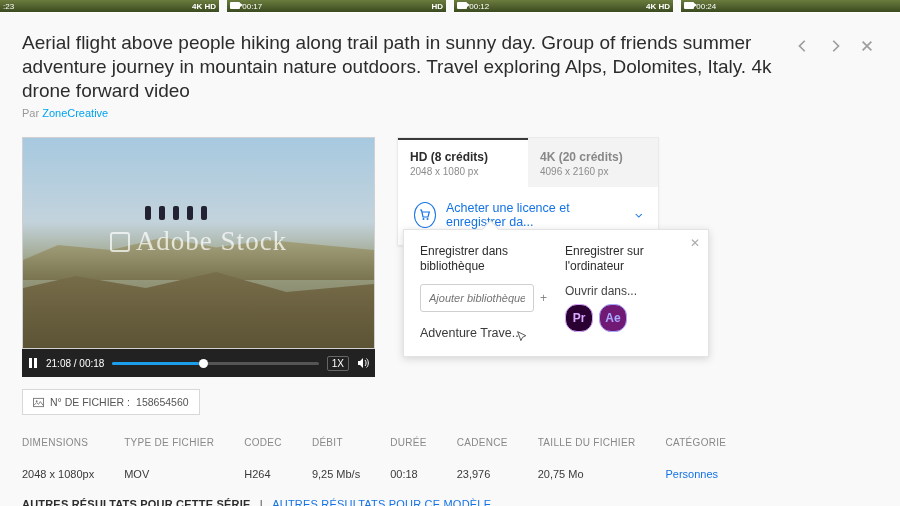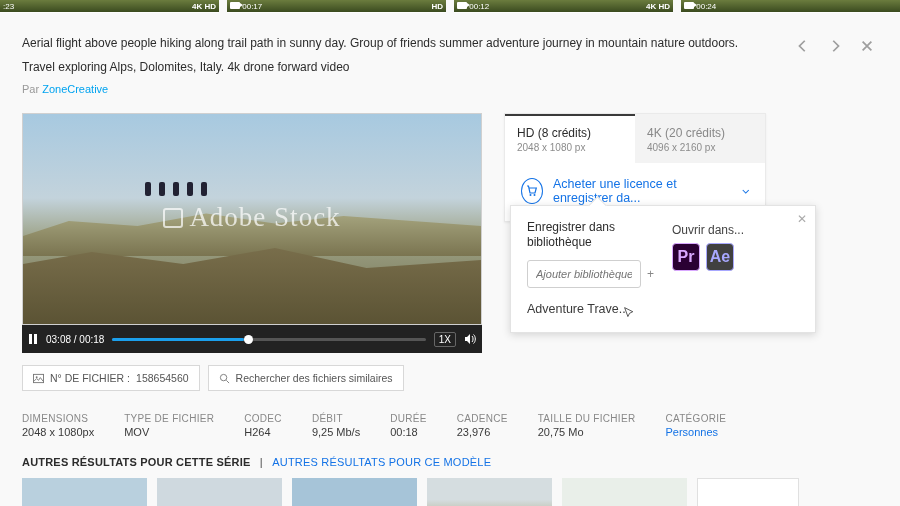--- a/index.html
+++ b/index.html
@@ -14,28 +14,28 @@
   body{margin:0;font-family:"Adobe Clean",Helvetica,Arial,sans-serif;font-size:12px;color:var(--text);background:#f9f9f9;width:900px}
   .topstrip{display:flex;gap:8px;height:13px;overflow:hidden}
   .topstrip .t{position:relative;flex:1;background:linear-gradient(#6b7c3e,#3b4b20);border-bottom:1px solid #fff}
   .topstrip .t .bl{position:absolute;left:3px;bottom:1px;color:#fff;font-size:8px}
   .topstrip .t .br{position:absolute;right:3px;bottom:1px;color:#fff;font-size:8px;font-weight:600;display:flex;gap:4px;align-items:center}
   .cam{display:inline-flex;width:10px;height:7px;background:#fff;border-radius:1px;position:relative}
   .cam::after{content:"";position:absolute;right:-3px;top:1px;border-top:2.5px solid transparent;border-bottom:2.5px solid transparent;border-left:3px solid #fff}
 
   .page{padding:18px 22px 0}
   header.hdr{display:flex;align-items:flex-start;gap:18px}
-  .title{font-size:12px;line-height:24px;color:#2c2c2c;font-weight:400;flex:1}
+  .title{font-size:19px;line-height:24px;color:#2c2c2c;font-weight:400;flex:1}
   .navctl{display:flex;gap:10px;color:#9e9e9e;align-items:center;padding-top:4px}
   .navctl span{width:22px;height:22px;display:flex;align-items:center;justify-content:center;cursor:pointer}
   .byline{font-size:11px;color:#999;margin-top:4px}
   .byline a{color:var(--accent-cyan);text-decoration:none}
 
   .cols{display:flex;gap:22px;margin-top:18px;align-items:flex-start}
-  .player{width:460px}
+  .player{width:353px}
   .video{position:relative;height:210px;background:linear-gradient(180deg,#a7c9e0 0%,#c3d3dc 40%,#9ca184 60%,#6f6b4d 100%);border:1px solid #d0d0d0;overflow:hidden}
   .video .ridge{position:absolute;left:0;right:0;top:92px;height:50px;background:linear-gradient(#adad87,#7a7450);clip-path:polygon(0 60%,10% 30%,25% 40%,40% 15%,55% 35%,70% 20%,85% 30%,100% 40%,100% 100%,0 100%)}
   .video .lower{position:absolute;left:0;right:0;bottom:0;height:80px;background:linear-gradient(#7a6f4c,#5b5334);clip-path:polygon(0 25%,15% 10%,35% 25%,55% 5%,75% 30%,100% 20%,100% 100%,0 100%)}
   .video .ppl{position:absolute;top:68px;left:122px;display:flex;gap:8px}
   .video .ppl i{width:6px;height:14px;background:#223;display:block;border-radius:2px}
   .video .wm{position:absolute;top:88px;left:0;right:0;text-align:center;color:rgba(255,255,255,0.72);font-family:Georgia,serif;font-size:27px;letter-spacing:1px;display:flex;align-items:center;justify-content:center;gap:6px}
   .video .wm::before{content:"";width:16px;height:16px;border:2px solid rgba(255,255,255,.7);border-radius:3px;transform:rotate(0);display:inline-block;position:relative}
   .ctrlbar{height:28px;background:#222;display:flex;align-items:center;color:#fff;font-size:10px;padding:0 6px;gap:8px}
   .ctrlbar .prog{flex:1;height:3px;background:#555;position:relative;border-radius:2px}
   .ctrlbar .prog .fill{position:absolute;left:0;top:0;bottom:0;width:42%;background:#1b9fec;border-radius:2px}
@@ -44,45 +44,45 @@
 
   .metaRow{display:flex;gap:8px;margin-top:12px}
   .pill{border:1px solid var(--border);background:#fff;padding:6px 10px;font-size:10.5px;color:#555;display:flex;align-items:center;gap:6px}
   .pill svg{width:11px;height:11px}
 
   .licbox{width:260px;background:#fff;border:1px solid #eaeaea;box-shadow:0 1px 2px rgba(0,0,0,.06)}
   .tabs{display:flex;position:relative}
   .tabs .tab{flex:1;padding:10px 12px;font-size:12px;cursor:pointer}
   .tabs .tab.active{border-top:2px solid #3a3a3a}
   .tabs .tab:not(.active){background:#f3f3f3;color:#888;border-top:2px solid transparent}
-  .tabs .tab .tt{font-weight:400;color:#2c2c2c}
+  .tabs .tab .tt{font-weight:700;color:#2c2c2c}
   .tabs .tab:not(.active) .tt{color:#888}
   .tabs .tab .sub{font-size:10px;color:#8c8c8c;margin-top:2px}
   .licbody{padding:14px 16px 16px}
   .cta{display:flex;align-items:center;gap:10px;color:var(--blue);font-size:12.5px;cursor:pointer}
   .cta .circ{width:24px;height:24px;border:1.5px solid var(--blue);border-radius:50%;display:flex;align-items:center;justify-content:center}
 
   .popover{position:relative;z-index:5;width:272px;background:#fff;border:1px solid #e3e3e3;box-shadow:0 2px 8px rgba(0,0,0,.15);padding:14px 16px 16px;font-size:12px}
   .popover .close{position:absolute;top:6px;right:8px;color:#aaa;cursor:pointer;font-size:12px}
   .popover::before{content:"";position:absolute;top:-7px;left:80px;width:12px;height:12px;background:#fff;border-left:1px solid #e3e3e3;border-top:1px solid #e3e3e3;transform:rotate(45deg)}
   .popcols{display:flex;gap:18px}
   .popcols>div{flex:1}
   .popcols h5{margin:0 0 10px;font-size:12px;font-weight:400;line-height:15px}
   .addlib{width:100%;border:1px solid #cfcfcf;border-radius:3px;padding:7px 8px;font-style:italic;color:#999;font-size:11px;box-sizing:border-box}
   .plus{color:#888;align-self:center;margin-left:6px}
   .dl{display:inline-flex;align-items:center;gap:6px;border:1.5px solid var(--blue);color:var(--blue);border-radius:14px;padding:5px 12px;font-size:12px;cursor:pointer}
   .openin{margin-top:3px;font-size:12px;color:#444}
   .apps{display:flex;gap:6px;margin-top:6px}
-  .app{width:26px;height:26px;border-radius:4px;display:flex;align-items:center;justify-content:center;color:#d9a8ff;font-size:16px;font-weight:700;cursor:pointer;background:#2a0033;border:1px solid #d9a8ff}
+  .app{width:26px;height:26px;border-radius:12px;display:flex;align-items:center;justify-content:center;color:#d9a8ff;font-size:12px;font-weight:700;cursor:pointer;background:#2a0033;border:1px solid #d9a8ff}
   .libline{display:flex;align-items:center;margin-top:14px;font-size:12.5px;color:#3a3a3a;position:relative}
   .cursor{position:relative;left:-6px;top:3px}
   .cursor svg{width:13px;height:13px}
 
   .specs{margin-top:22px;display:flex;gap:30px;font-size:11px;flex-wrap:wrap}
-  .spec .lab{color:#888;margin-bottom:2px;font-size:10px;letter-spacing:.3px;text-transform:none}
+  .spec .lab{color:#888;margin-bottom:20px;font-size:10px;letter-spacing:.3px;text-transform:none}
   .spec .val{color:#3a3a3a}
   .spec .val.link{color:var(--blue)}
 
   .serieshdr{margin-top:18px;font-size:11px;font-weight:700;letter-spacing:.2px}
   .serieshdr .b{color:var(--blue);font-weight:400}
   .serieshdr .sep{color:#888;margin:0 6px}
 
   .thumbs{margin-top:10px;display:flex;gap:10px}
   .thumbs .th{width:125px;height:72px}
   .t1{background:linear-gradient(#b9d0de 40%,#8f9466 60%,#6a6044)}
@@ -159,21 +159,21 @@
           </div>
       <div class="wm">Adobe Stock</div>
     </div>
     <div class="ctrlbar">
       <span>
             <svg width="10" height="10" viewBox="0 0 10 10">
               <rect x="1" y="0" width="3" height="10" fill="#fff"></rect>
               <rect x="6" y="0" width="3" height="10" fill="#fff"></rect>
             </svg>
           </span>
-      <span>03:08 / 00:18</span>
+      <span>21:08 / 00:18</span>
       <div class="prog">
             <div class="fill"></div>
             <div class="dot"></div>
           </div>
       <span class="spd">1X</span>
       <span>
             <svg width="12" height="12" viewBox="0 0 12 12">
               <path d="M1 4h2l3-3v10L3 8H1z" fill="#fff"></path>
               <path d="M8 3c1.4 1 1.4 5 0 6M9.5 1.5c2.4 2 2.4 7 0 9" fill="none" stroke="#fff" stroke-width="1"></path>
             </svg>
@@ -182,27 +182,20 @@
 
     <div class="metaRow">
       <div class="pill">
         <svg viewBox="0 0 12 12">
               <rect x="0.5" y="1.5" width="11" height="9" fill="none" stroke="#777"></rect>
               <circle cx="4" cy="4.5" r="1" fill="#777"></circle>
               <path d="M1 9l3-3 2 2 2-3 3 4" fill="none" stroke="#777"></path>
             </svg>
         <span>N° DE FICHIER : </span>
             <span>158654560</span>
-      </div>
-      <div class="pill">
-        <svg viewBox="0 0 12 12">
-              <circle cx="5" cy="5" r="3.5" fill="none" stroke="#777"></circle>
-              <path d="M8 8l3 3" stroke="#777"></path>
-            </svg>
-        <span>Rechercher des fichiers similaires</span>
       </div>
     </div>
   </div>
 
   <div style="position:relative">
     <div class="licbox">
       <div class="tabs">
         <div class="tab active">
           <div class="tt">HD (8 crédits)</div>
           <div class="sub">2048 x 1080 px</div>
@@ -241,24 +234,25 @@
           <div class="libline">
             <span>Adventure Trave...</span>
             <span class="cursor">
               <svg viewBox="0 0 16 16">
                     <path d="M2 2l4 11 2-4 4-2z" fill="#fff" stroke="#333" stroke-width="1"></path>
                   </svg>
             </span>
           </div>
         </div>
         <div>
+          <h5>Enregistrer sur l'ordinateur</h5>
           <div class="openin">Ouvrir dans...</div>
           <div class="apps">
             <div class="app">Pr</div>
-            <div class="app" style="background:#404040;border-color:#a8a8ff;color:#a8a8ff">Ae</div>
+            <div class="app" style="background:#701a75;border-color:#a8a8ff;color:#a8a8ff">Ae</div>
           </div>
         </div>
       </div>
     </div>
   </div>
 </div>
 
 <div class="specs">
   <div class="spec">
         <div class="lab">DIMENSIONS</div>

